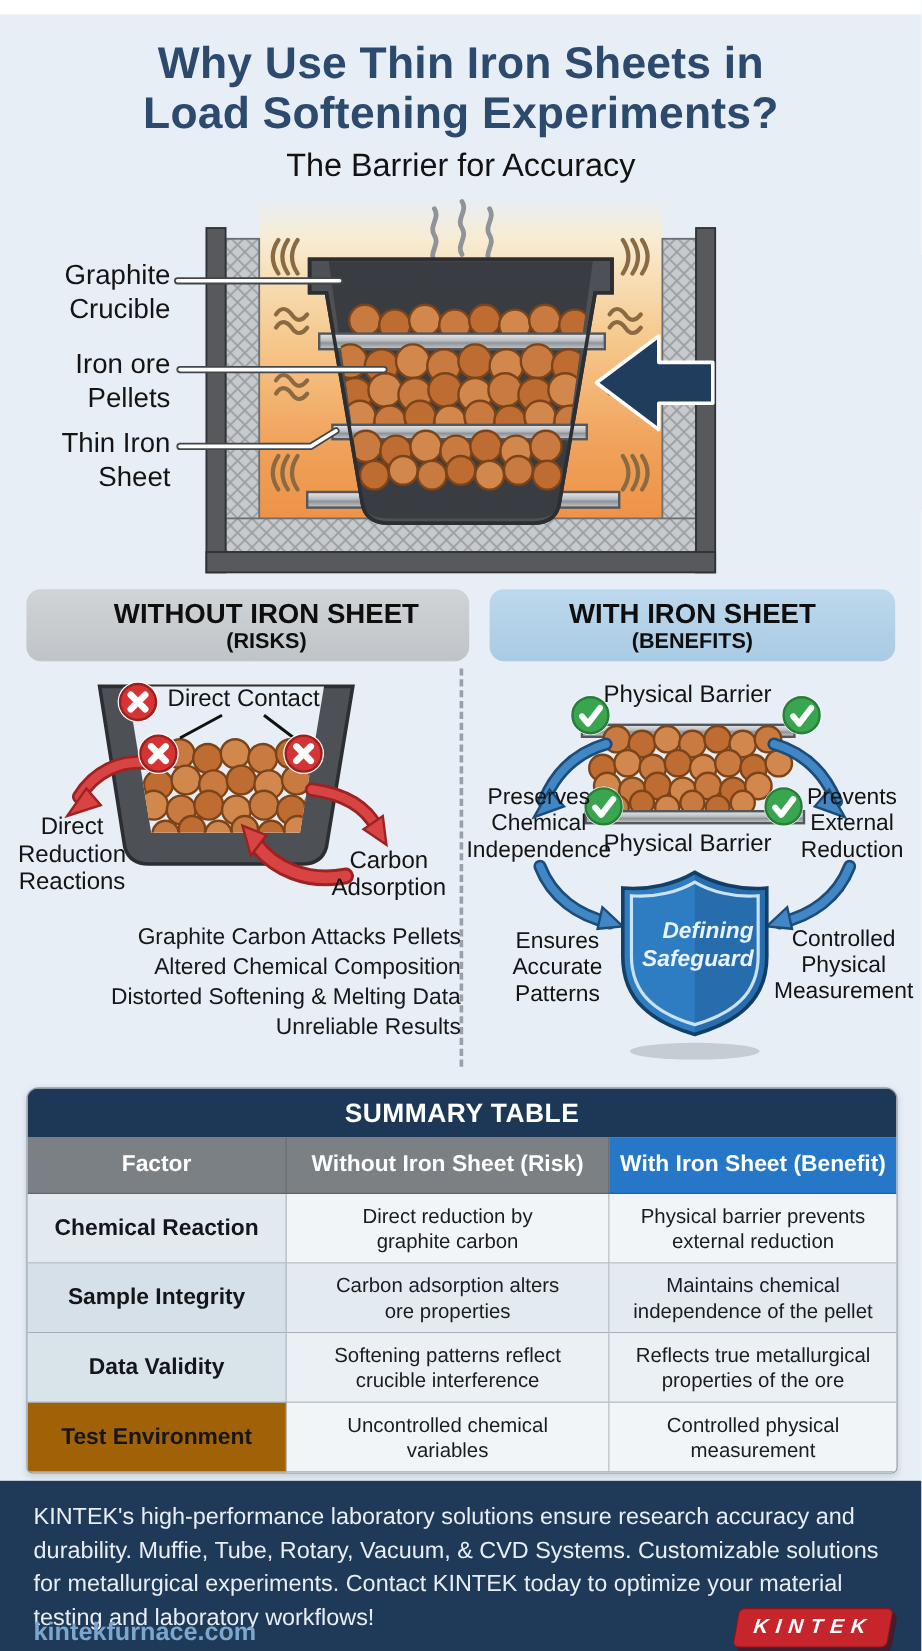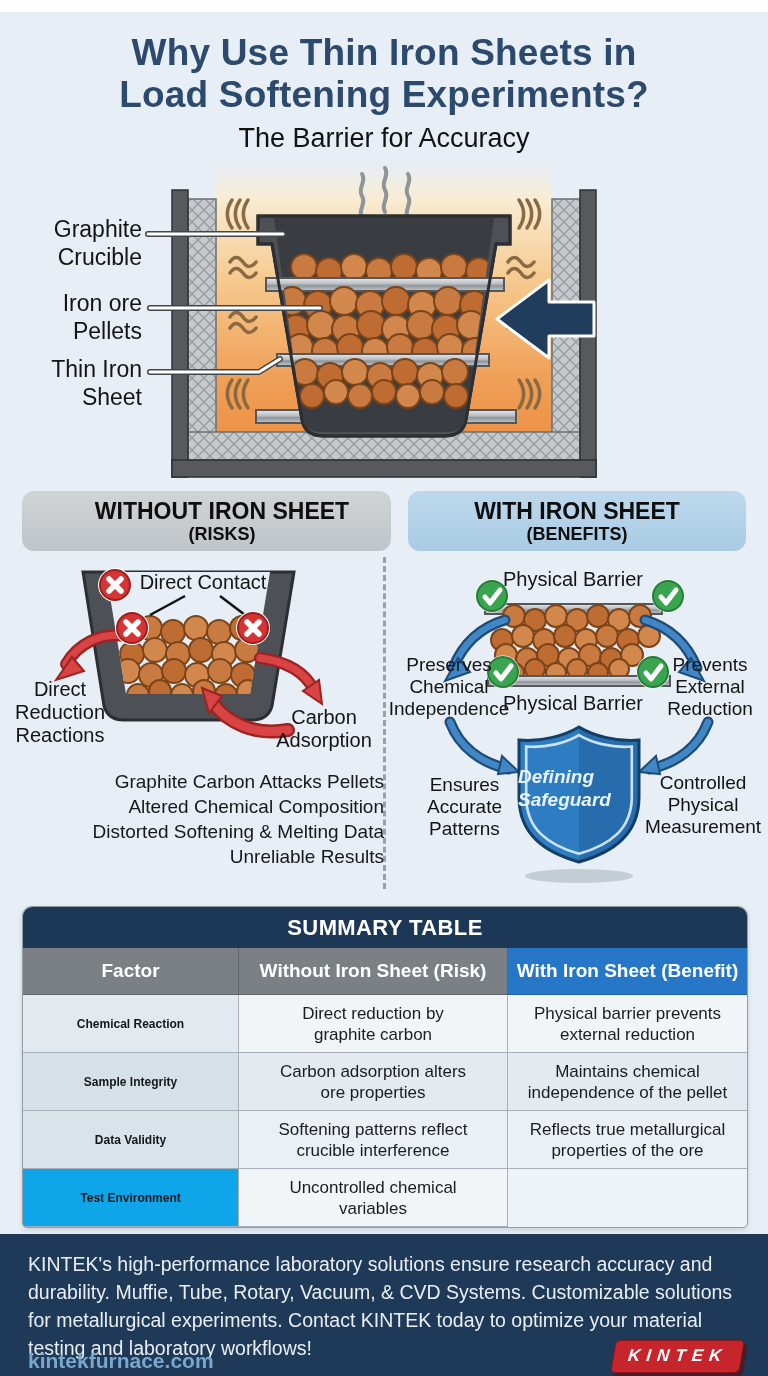--- a/index.html
+++ b/index.html
@@ -25,35 +25,35 @@
   .sec-blue{left:408px;background:linear-gradient(#bdd8ec,#a9cbe4);}
 
   .divider{left:383px;top:545px;height:332px;width:0;border-left:3px dashed #98a1a9;}
 
   .small-label{font-size:20px;line-height:23px;font-weight:500;color:#141414;text-align:center;}
   .b-label{font-size:19px;line-height:22px;font-weight:500;color:#141414;text-align:center;}
 
   .risk-list{left:0;top:757px;width:384px;text-align:center;}
   .risk-list div{font-size:19px;line-height:25px;font-weight:500;color:#17181a;text-align:right;}
 
-  .shield-text{left:518px;top:753px;width:110px;text-align:left;font-size:19px;line-height:23px;
+  .shield-text{left:518px;top:753px;width:110px;text-align:right;font-size:19px;line-height:23px;
                font-weight:bold;font-style:italic;color:#e8f3fc;}
 
   .table-wrap{left:22px;top:894px;width:724px;border:1.5px solid #939da5;border-radius:10px 10px 5px 5px;
               overflow:hidden;background:#eef3f7;box-shadow:0 2px 5px rgba(60,80,100,.18);}
   .t-title{height:41px;background:#1d3756;color:#fff;display:flex;align-items:center;justify-content:center;
            font-size:22px;font-weight:bold;letter-spacing:.4px;}
   .t-grid{display:grid;grid-template-columns:216px 269px 239px;}
   .t-cell{display:flex;align-items:center;justify-content:center;text-align:center;
           border-right:1.5px solid #a7b0b8;border-bottom:1.5px solid #a7b0b8;padding:2px 2px;box-sizing:border-box;}
   .t-cell:nth-child(3n){border-right:none;}
   .t-h{height:47px;color:#fff;font-size:19px;font-weight:bold;background:#7b8085;border-color:#60656a;}
   .t-h-blue{background:#2677c8;border-color:#1d62a8;}
   .t-row{height:58px;}
-  .t-factor{font-size:12px;font-weight:bold;color:#15161a;}
+  .t-factor{font-size:19px;font-weight:bold;color:#15161a;}
   .t-val{font-size:17px;line-height:21px;font-weight:500;color:#1b1c20;}
 
   .footer{left:0;top:1222px;width:768px;height:154px;background:#1e3a58;}
   .f-text{left:28px;top:1238px;width:716px;color:#e9eef3;font-size:19.5px;line-height:28px;font-weight:500;}
   .f-site{left:28px;top:1337px;font-size:21px;font-weight:bold;color:#7ba6cd;text-decoration:none;}
   .logo{right:26px;top:1328px;background:#c7252c;transform:skewX(-10deg);border-radius:5px;
         padding:5px 14px 6px 14px;border:1.5px solid #8c151b;box-shadow:4px 4px 0 rgba(96,10,15,.55);}
   .logo span{display:inline-block;transform:skewX(4deg);color:#fff;font-weight:bold;font-style:italic;
              font-size:17px;letter-spacing:6px;}
 </style>
@@ -416,23 +416,25 @@
 ore properties</div>
       <div class="t-cell t-row t-val pre" style="background:#e3ebf1">Maintains chemical
 independence of the pellet</div>
 
       <div class="t-cell t-row t-factor" style="background:#d9e3ea">Data Validity</div>
       <div class="t-cell t-row t-val pre" style="background:#eaf0f4">Softening patterns reflect
 crucible interference</div>
       <div class="t-cell t-row t-val pre" style="background:#eaf0f4">Reflects true metallurgical
 properties of the ore</div>
 
-      <div class="t-cell t-row t-factor" style="background:#0ea5e9">Test Environment</div>
+      <div class="t-cell t-row t-factor" style="background:#a16207">Test Environment</div>
       <div class="t-cell t-row t-val pre" style="background:#f1f5f8">Uncontrolled chemical
 variables</div>
+      <div class="t-cell t-row t-val pre" style="background:#f1f5f8">Controlled physical
+measurement</div>
     </div>
   </div>
 
   <div class="abs footer"></div>
   <div class="abs f-text">KINTEK's high-performance laboratory solutions ensure research accuracy and durability. Muffie, Tube, Rotary, Vacuum, &amp; CVD Systems. Customizable solutions for metallurgical experiments. Contact KINTEK today to optimize your material testing and laboratory workflows!</div>
   <a class="abs f-site" href="#">kintekfurnace.com</a>
   <div class="abs logo">
     <span>KINTEK</span>
   </div>
 

